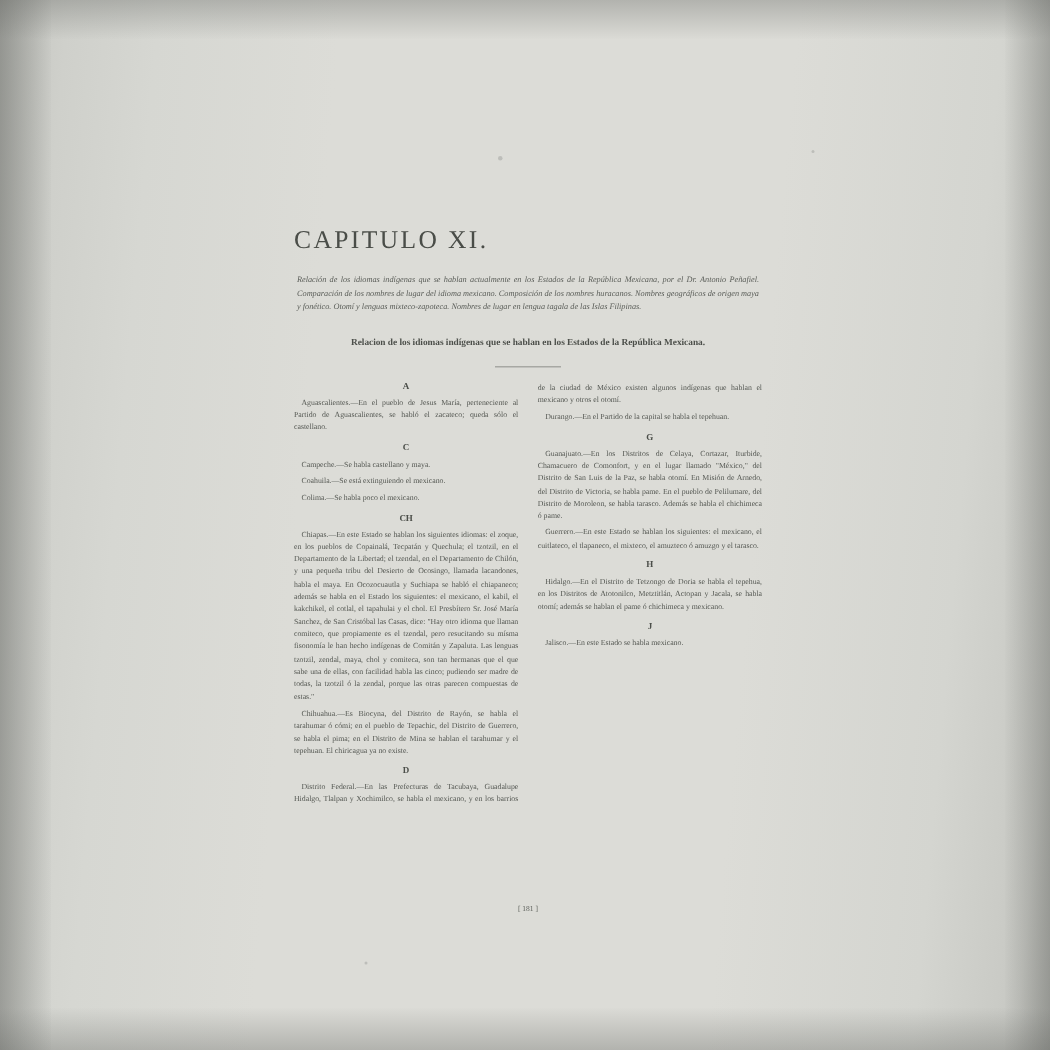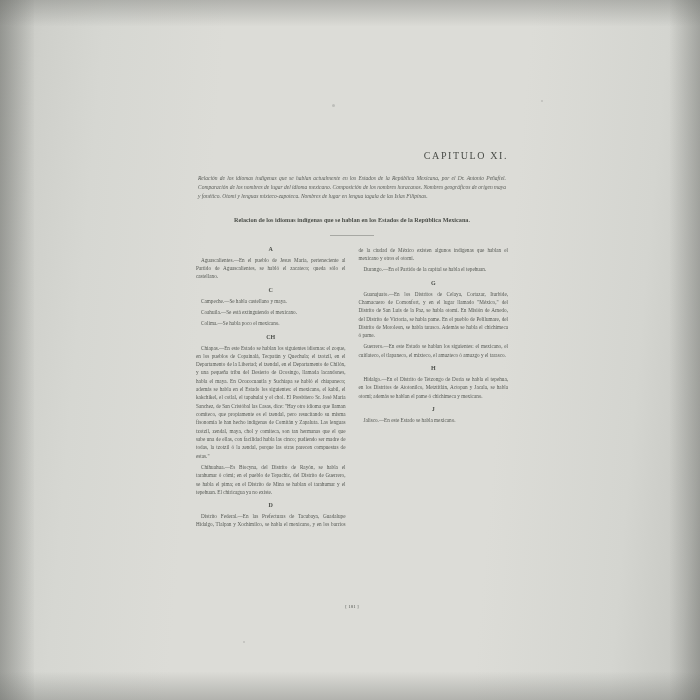--- a/index.html
+++ b/index.html
@@ -45,22 +45,22 @@
     background: linear-gradient(to top, rgba(100,102,98,0.35), rgba(160,162,158,0.02));
   }
   #content {
     position: absolute;
     left: 196px;
     top: 150px;
     width: 312px;
     color: #4f524d;
   }
   .chapter-title {
-    text-align: right;
-    font-size: 10px;
+    text-align: left;
+    font-size: 17px;
     letter-spacing: 1.6px;
     margin-bottom: 13px;
     color: #4a4d48;
   }
   .summary {
     font-style: italic;
     font-size: 5.5px;
     line-height: 1.62;
     text-align: justify;
     color: #5a5d58;

